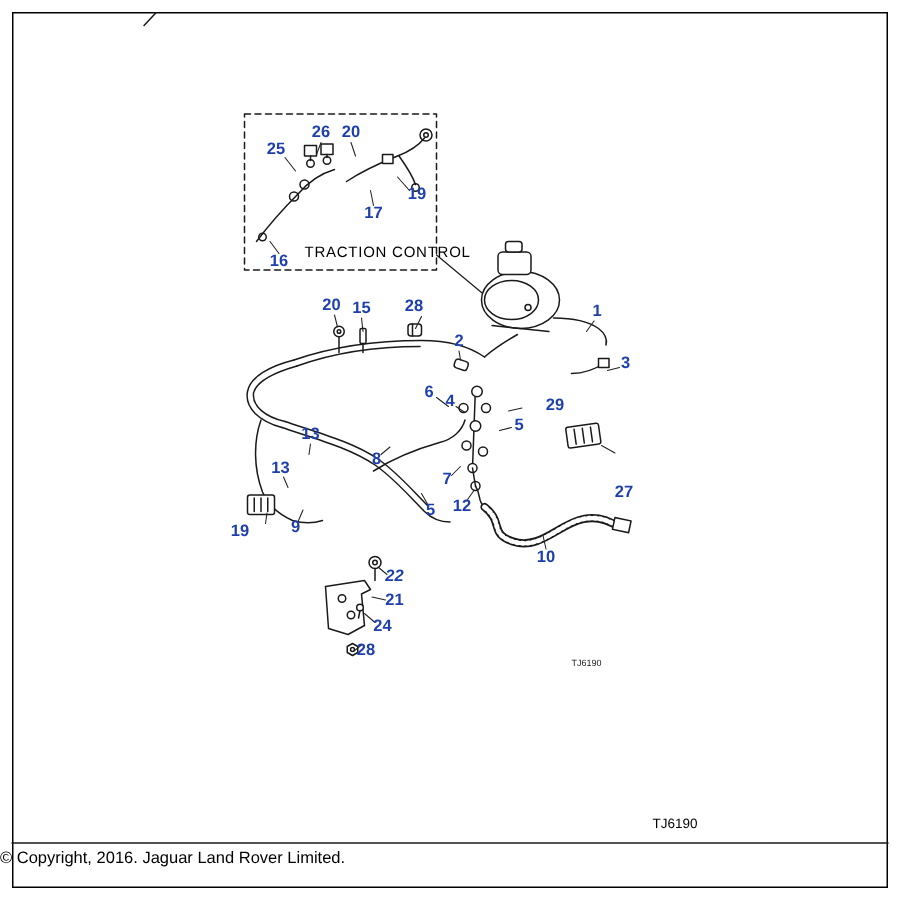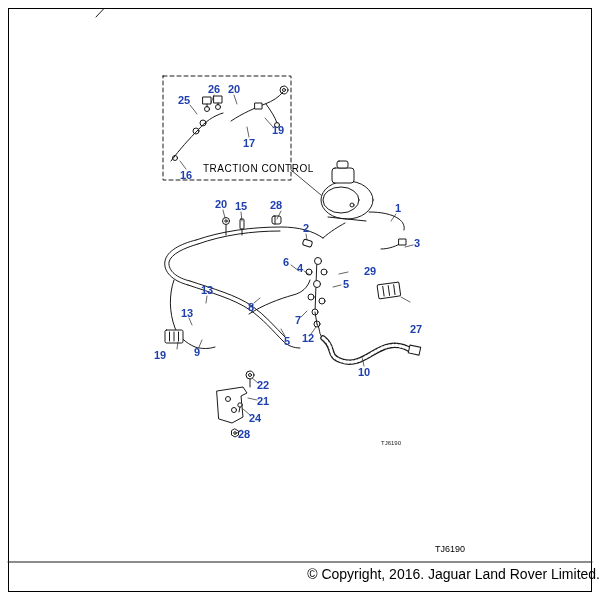--- a/index.html
+++ b/index.html
@@ -12,21 +12,21 @@
     position:absolute; transform:translate(-50%,-50%);
     font-weight:bold; font-size:11px; line-height:1;
     letter-spacing:0; white-space:nowrap;
   }
   .inset-label {
     position:absolute; left:203px; top:163px;
     font-size:10px; letter-spacing:0.5px; color:#000; white-space:nowrap;
   }
   .tj-small { position:absolute; left:381px; top:440px; font-size:6px; color:#222; }
   .footer-code { position:absolute; left:400px; top:544px; width:100px; text-align:center; font-size:9px; }
-  .footer-copy { position:absolute; left:0; top:566px; width:600px; text-align:right; font-size:14px; }
+  .footer-copy { position:absolute; left:0; top:566px; width:600px; text-align:left; font-size:11px; }
 </style>
 </head>
 <body>
 
 <div class="page">
 
   <div class="frame"></div>
 
   <svg class="art" viewBox="0 0 600 600" fill="none" stroke="#1a1a1a" stroke-width="1" stroke-linecap="round" stroke-linejoin="round">
 
@@ -196,21 +196,21 @@
       <span class="callout" style="left: 416px; top: 305px; color: rgb(30, 63, 174); margin-top: 24px;">27</span>
       <span class="callout" style="left: 207px; top: 290px; color: rgb(30, 63, 174);">13</span>
       <span class="callout" style="left: 251px; top: 307px; color: rgb(30, 63, 174);">8</span>
       <span class="callout" style="left: 187px; top: 313px; color: rgb(30, 63, 174);">13</span>
       <span class="callout" style="left: 298px; top: 320px; color: rgb(30, 63, 174);">7</span>
       <span class="callout" style="left: 308px; top: 338px; color: rgb(30, 63, 174);">12</span>
       <span class="callout" style="left: 287px; top: 341px; color: rgb(30, 63, 174);">5</span>
       <span class="callout" style="left: 160px; top: 355px; color: rgb(30, 63, 174);">19</span>
       <span class="callout" style="left: 197px; top: 352px; color: rgb(30, 63, 174);">9</span>
       <span class="callout" style="left: 364px; top: 372px; color: rgb(30, 63, 174);">10</span>
-      <span class="callout" style="left: 263px; top: 385px; color: rgb(30, 63, 174);">22</span>
+      <span class="callout" style="left: 263px; top: 385px; color: rgb(30, 63, 174); font-style: italic;">22</span>
       <span class="callout" style="left: 263px; top: 401px; color: rgb(30, 63, 174);">21</span>
       <span class="callout" style="left: 255px; top: 418px; color: rgb(30, 63, 174);">24</span>
       <span class="callout" style="left: 244px; top: 434px; color: rgb(30, 63, 174);">28</span>
     </div>
 
   <div class="inset-label">TRACTION CONTROL</div>
 
   <div class="tj-small">TJ6190</div>
 
   <div class="footer-code">TJ6190</div>

